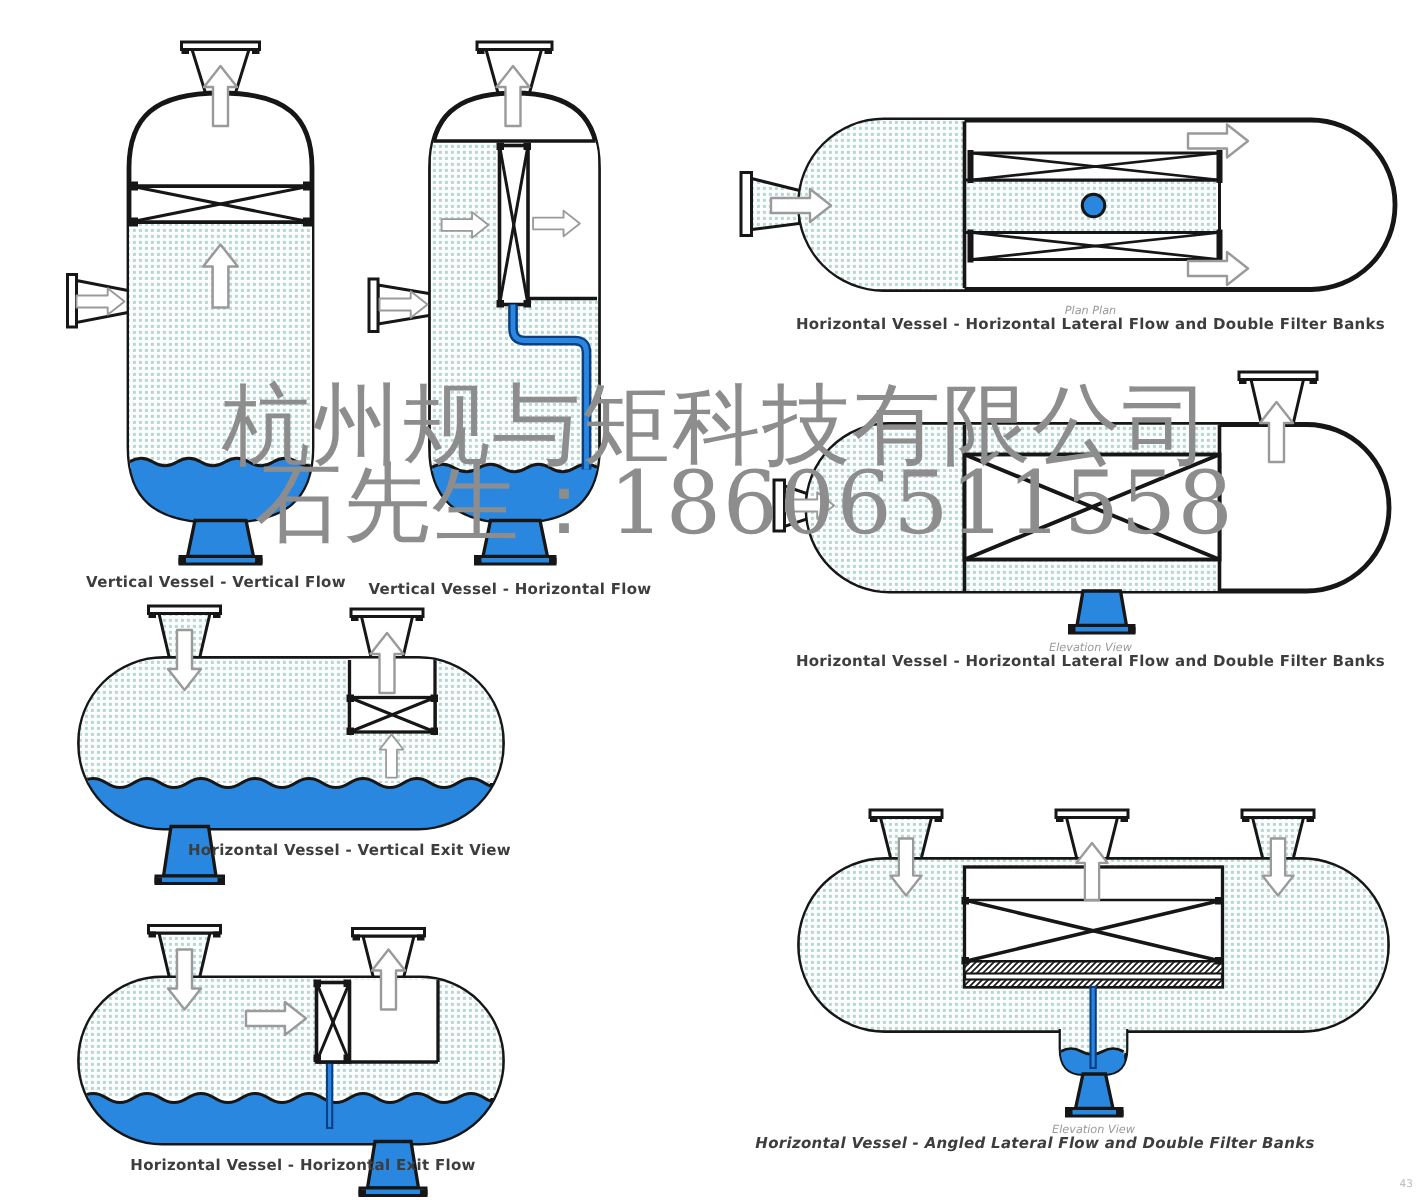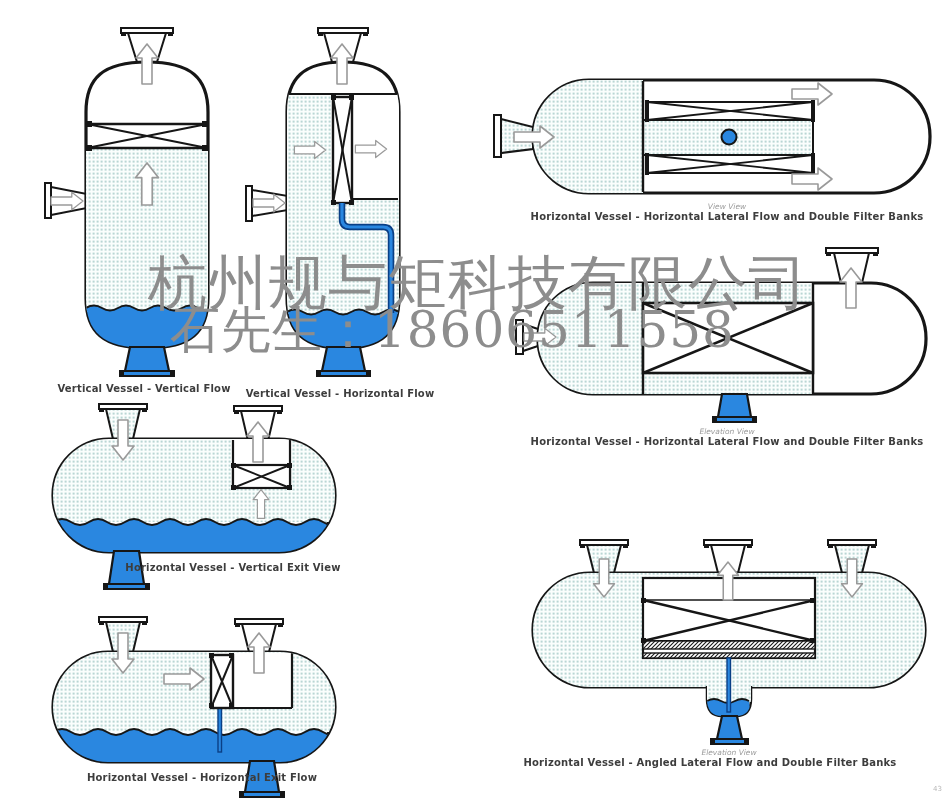--- a/index.html
+++ b/index.html
@@ -6,21 +6,21 @@
   .canvas{position:relative;width:947px;height:800px;background:#ffffff;overflow:hidden;
           font-family:"DejaVu Sans","Liberation Sans",sans-serif;}
   .canvas svg{position:absolute;left:0;top:0;}
   .cap{position:absolute;transform:translateX(-50%);white-space:nowrap;
        font-size:10px;font-weight:bold;color:#3d3d3d;letter-spacing:0.2px;z-index:3;}
   .view{position:absolute;transform:translateX(-50%);white-space:nowrap;
         font-size:7.5px;font-style:italic;font-weight:normal;color:#9a9a9a;z-index:3;}
   .watermark{position:absolute;left:0;top:0;width:947px;z-index:5;pointer-events:none;
              color:#8d8d8d;font-family:"DejaVu Serif","Liberation Serif",serif;}
   .wm1{position:absolute;left:148px;top:244px;font-size:59px;letter-spacing:1px;white-space:nowrap;}
-  .wm2{position:absolute;left:170px;top:297px;font-size:50px;letter-spacing:1px;white-space:nowrap;}
+  .wm2{position:absolute;left:170px;top:297px;font-size:58px;letter-spacing:1px;white-space:nowrap;}
   .pageno{position:absolute;right:5px;top:785px;font-size:7px;color:#b8b8b8;z-index:2;}
 </style>
 </head>
 <body>
 
 <div class="canvas">
 
 <svg width="947" height="800" viewBox="0 0 947 800">
   <defs>
     <pattern id="dots" width="4" height="4" patternUnits="userSpaceOnUse">
@@ -347,28 +347,28 @@
           <rect x="744" y="740" width="5" height="4" fill="#161616"></rect>
     </g>
     <use href="#barrow" transform="translate(604,578) rotate(90) scale(0.95)"></use>
     <use href="#barrow" transform="translate(728,581) rotate(-90) scale(0.95)"></use>
     <use href="#barrow" transform="translate(852,578) rotate(90) scale(0.95)"></use>
   </g>
 </svg>
 
   <div class="cap" style="left:144px;top:383px;">Vertical Vessel - Vertical Flow</div>
   <div class="cap" style="left:340px;top:388px;text-align:right;">Vertical Vessel - Horizontal Flow</div>
-  <div class="view" style="left:727px;top:202px;">View View</div>
+  <div class="view" style="left:727px;top:202px;">Plan Plan</div>
   <div class="cap" style="left:727px;top:211px;">Horizontal Vessel - Horizontal Lateral Flow and Double Filter Banks</div>
   <div class="view" style="left:727px;top:427px;">Elevation View</div>
   <div class="cap" style="left:727px;top:436px;">Horizontal Vessel - Horizontal Lateral Flow and Double Filter Banks</div>
   <div class="cap" style="left:233px;top:562px;">Horizontal Vessel - Vertical Exit View</div>
   <div class="cap" style="left:158px;top:772px;margin-left:44px;">Horizontal Vessel - Horizontal Exit Flow</div>
   <div class="view" style="left:729px;top:748px;">Elevation View</div>
-  <div class="cap" style="left:710px;top:757px;">Horizontal Vessel - Angled Lateral Flow and Double Filter Banks</div>
+  <div class="cap" style="left:690px;top:757px;font-style:italic;">Horizontal Vessel - Angled Lateral Flow and Double Filter Banks</div>
 
   <div class="watermark">
     <div class="wm1">杭州规与矩科技有限公司</div>
     <div class="wm2">石先生：18606511558</div>
   </div>
 
   <div class="pageno">43</div>
 </div>
 
 </body></html>

